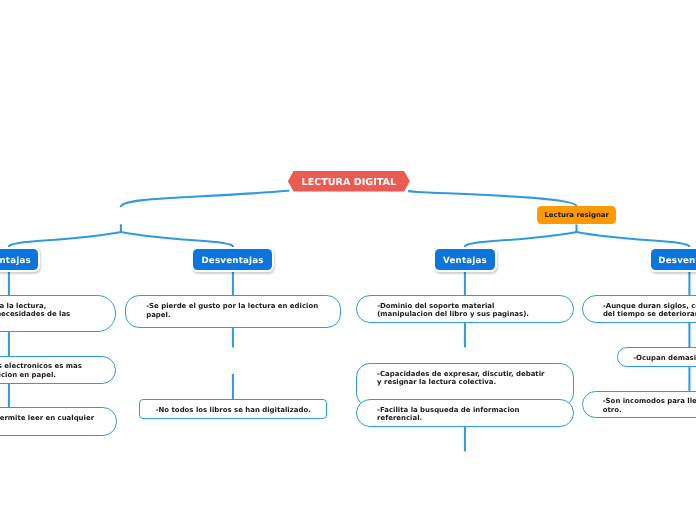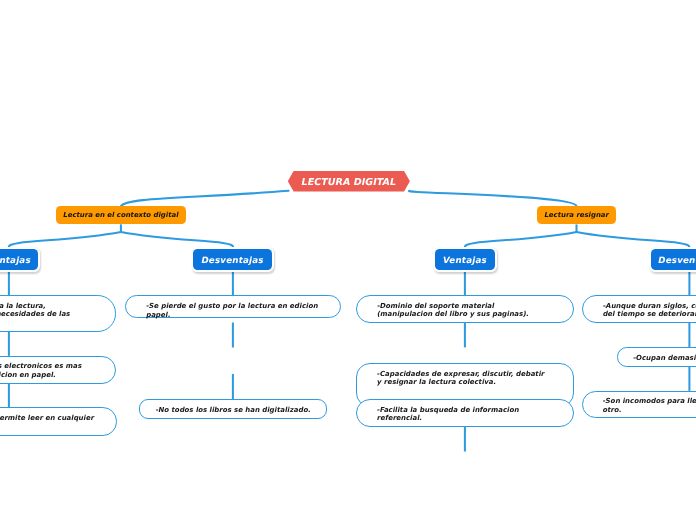--- a/index.html
+++ b/index.html
@@ -1,20 +1,20 @@
 <!DOCTYPE html>
 <html><head>
 <meta charset="utf-8">
 <style>
   html,body{margin:0;padding:0;background:#fff;}
   body{width:696px;height:520px;overflow:hidden;
        font-family:"DejaVu Sans",sans-serif;
        -webkit-font-smoothing:antialiased;
        text-rendering:geometricPrecision;}
-  #stage{position:relative;width:696px;height:520px;background:#fff;font-style:italic;}
+  #stage{position:relative;width:696px;height:520px;background:#fff;}
   svg#links{position:absolute;left:0;top:0;width:696px;height:520px;pointer-events:none;}
   .node{position:absolute;box-sizing:border-box;}
 
   .root-node{
     background:#EC5B51;
     color:#fff;font-weight:bold;font-size:9.6px;
     display:flex;align-items:center;justify-content:center;
     line-height:1;
     clip-path:polygon(0 50%, 4.75% 0, 95.25% 0, 100% 50%, 95.25% 100%, 4.75% 100%);
     align-items:flex-start;padding-top:7.2px;
@@ -64,38 +64,37 @@
     <path d="M 464.9 322.20 L 464.9 347.40" fill="none" stroke="#2E9BE0" stroke-width="2.05"></path>
     <path d="M 464.9 374.00 L 464.9 399.10" fill="none" stroke="#2E9BE0" stroke-width="2.05"></path>
     <path d="M 464.9 425.70 L 464.9 451.50" fill="none" stroke="#2E9BE0" stroke-width="2.05"></path>
     <path d="M 689.4 269.90 L 689.4 295.40" fill="none" stroke="#2E9BE0" stroke-width="2.05"></path>
     <path d="M 689.4 322.20 L 689.4 347.70" fill="none" stroke="#2E9BE0" stroke-width="2.05"></path>
     <path d="M 689.4 365.70 L 689.4 390.90" fill="none" stroke="#2E9BE0" stroke-width="2.05"></path>
   </svg>
 
   <div class="node root-node" style="left:287.8px;top:171.1px;width:122.1px;height:20.5px;">LECTURA DIGITAL</div>
 
-  <div class="node branch-node" style="left:56px;top:206.3px;width:129.9px;height:18px;">Lectura en el contexto digital</div>
   <div class="node branch-node" style="left:537px;top:206.4px;width:79.4px;height:18.1px;">Lectura resignar</div>
 
   <div class="node cat-node" style="left:-19.9px;top:248.6px;width:57.4px;height:21.4px;">Ventajas</div>
   <div class="node cat-node" style="left:193.3px;top:248.6px;width:78.4px;height:21.4px;">Desventajas</div>
   <div class="node cat-node" style="left:434.8px;top:248.6px;width:60.1px;height:21.4px;">Ventajas</div>
   <div class="node cat-node" style="left:650.5px;top:248.6px;width:77.6px;height:21.4px;">Desventajas</div>
 
   <div class="node leaf" style="left:-97.50px;top:295.40px;width:213.50px;height:36.30px;border-radius:18.15px;padding:5.72px 24.05px 0 24.05px">-Facilita el acceso a la lectura,
 y se adapta a las necesidades de las
 personas.</div>
   <div class="node leaf" style="left:-102.80px;top:355.60px;width:218.70px;height:28.20px;border-radius:14.10px;padding:5.85px 20.00px 0 20.00px">-El costo de los libros electronicos es mas
 economico que la edicion en papel.</div>
   <div class="node leaf" style="left:-101.40px;top:407.40px;width:218.60px;height:28.40px;border-radius:14.20px;padding:5.95px 20.10px 0 20.10px">-Es portatil, lo que permite leer en cualquier
 lugar.</div>
-  <div class="node leaf" style="left:125.20px;top:295.40px;width:215.60px;height:23px;border-radius:14.10px;padding:5.85px 20.00px 0 20.00px">-Se pierde el gusto por la lectura en edicion
+  <div class="node leaf" style="left:125.20px;top:295.40px;width:215.60px;height:33px;border-radius:14.10px;padding:5.85px 20.00px 0 20.00px">-Se pierde el gusto por la lectura en edicion
 papel.</div>
-  <div class="node leaf" style="left:138.85px;top:399.00px;width:188.30px;height:19.90px;border-radius:9px;padding:5.87px 15.85px 0 15.85px">-No todos los libros se han digitalizado.</div>
+  <div class="node leaf" style="left:138.85px;top:399.00px;width:188.30px;height:19.90px;border-radius:4px;padding:5.87px 15.85px 0 15.85px">-No todos los libros se han digitalizado.</div>
   <div class="node leaf" style="left:356.20px;top:295.20px;width:217.60px;height:28.10px;border-radius:14.05px;padding:5.80px 19.95px 0 19.95px">-Dominio del soporte material
 (manipulacion del libro y sus paginas).</div>
   <div class="node leaf" style="left:356.20px;top:363px;width:217.60px;height:44px;border-radius:14.00px;padding:5.75px 19.90px 0 19.90px">-Capacidades de expresar, discutir, debatir
 y resignar la lectura colectiva.</div>
   <div class="node leaf" style="left:356.20px;top:398.80px;width:217.60px;height:28.00px;border-radius:14.00px;padding:5.75px 19.90px 0 19.90px">-Facilita la busqueda de informacion
 referencial.</div>
   <div class="node leaf" style="left:581.90px;top:295.10px;width:215.00px;height:28.20px;border-radius:14.10px;padding:5.85px 20.00px 0 20.00px">-Aunque duran siglos, con el paso
 del tiempo se deterioraran.</div>
   <div class="node leaf" style="left:616.60px;top:347.40px;width:145.60px;height:19.40px;border-radius:9.70px;padding:5.62px 15.60px 0 15.60px">-Ocupan demasiado espacio.</div>
   <div class="node leaf" style="left:581.90px;top:390.60px;width:215.00px;height:27.90px;border-radius:13.95px;padding:5.70px 19.85px 0 19.85px">-Son incomodos para llevar de un lugar a

